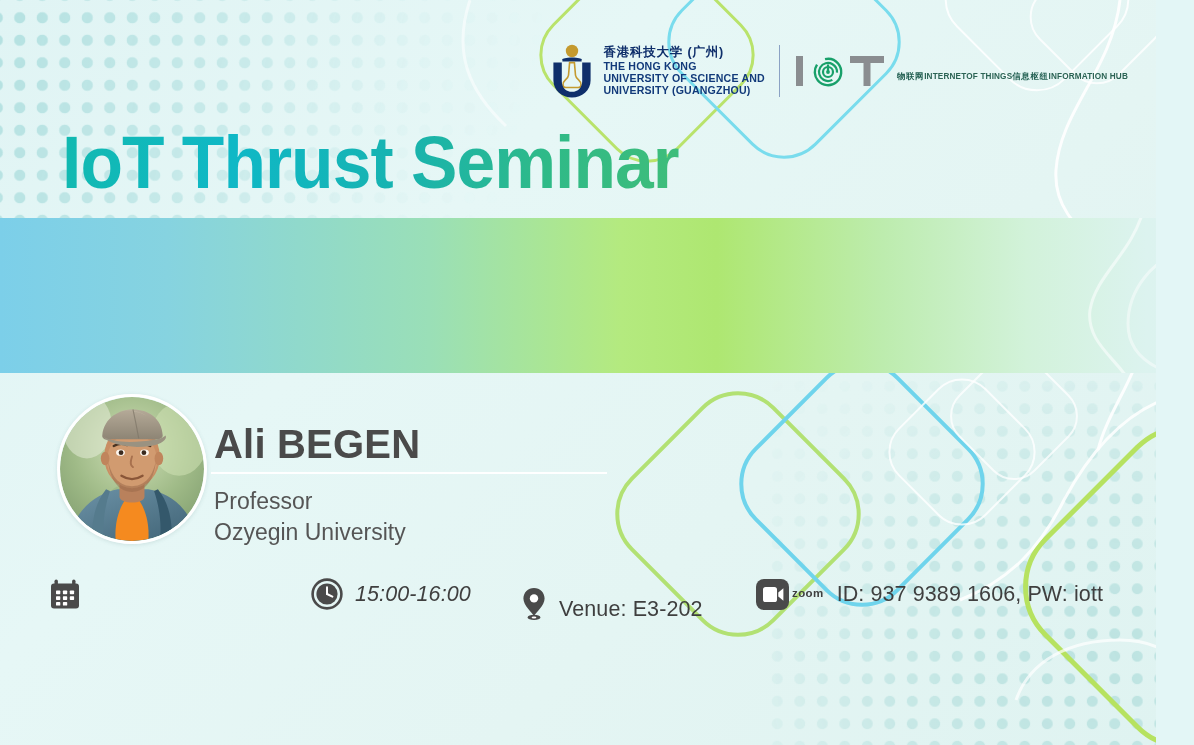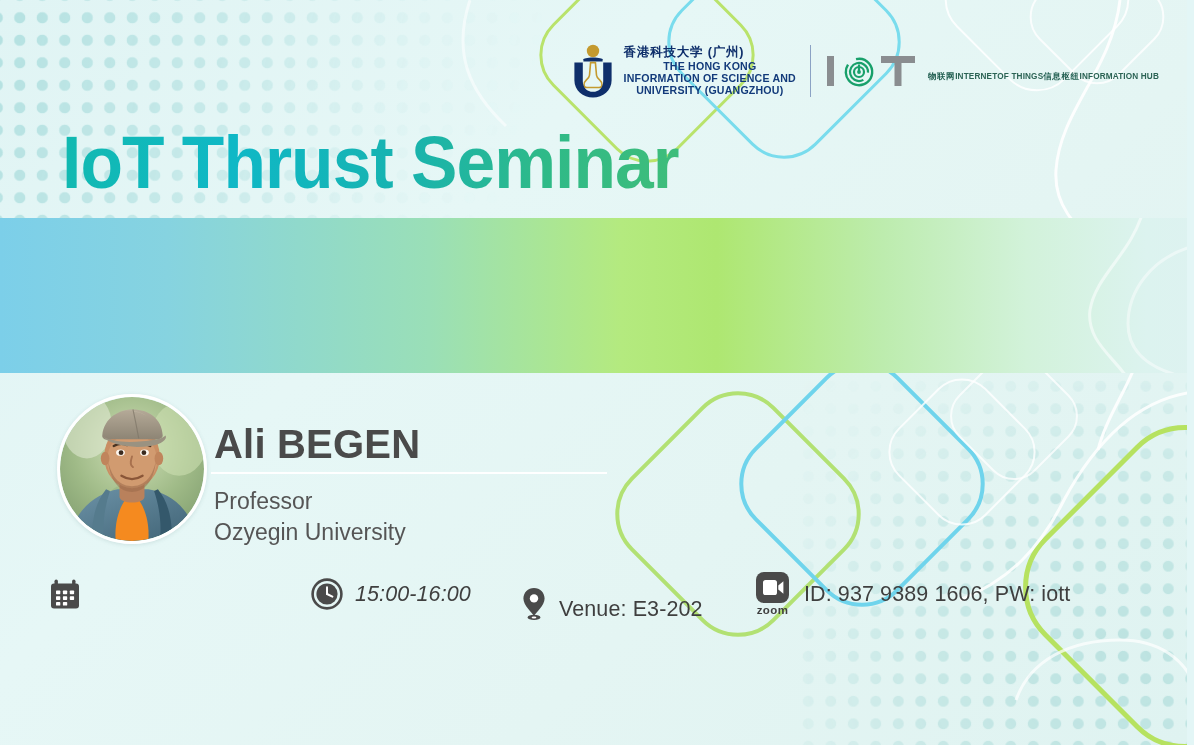--- a/index.html
+++ b/index.html
@@ -2,21 +2,21 @@
 <html><head>
 <meta charset="utf-8">
 <style>
   html,body{margin:0;padding:0;}
   body{
     width:1194px;height:745px;overflow:hidden;
     font-family:"Liberation Sans", sans-serif;
     background:#e3f6f6;
   }
   .poster{position:relative;width:1156px;height:745px;overflow:hidden;
-    background:linear-gradient(135deg,#e0f4f4 0%,#e6f7f6 35%,#e4f5f3 65%,#dff3f1 100%);padding-left:31px;}
+    background:linear-gradient(135deg,#e0f4f4 0%,#e6f7f6 35%,#e4f5f3 65%,#dff3f1 100%);}
 
   
   .bg-layer{position:absolute;inset:0;overflow:hidden;pointer-events:none;}
 
   .dots-tl{
     position:absolute;left:-14px;top:-16px;width:560px;height:250px;
     background-image:radial-gradient(circle, #a8dcdc 5.2px, rgba(168,220,220,0) 6.0px);
     background-size:22.5px 22.5px;
     -webkit-mask-image:linear-gradient(105deg, rgba(0,0,0,.95) 0%, rgba(0,0,0,.55) 42%, rgba(0,0,0,.10) 72%, rgba(0,0,0,0) 92%);
     mask-image:linear-gradient(105deg, rgba(0,0,0,.95) 0%, rgba(0,0,0,.55) 42%, rgba(0,0,0,.10) 72%, rgba(0,0,0,0) 92%);
@@ -47,21 +47,21 @@
   .sq-w4{left:960px;top:362px;width:104px;height:104px;border-width:2px;border-color:rgba(255,255,255,.75);border-radius:30px;}
 
   .wave{position:absolute;fill:none;stroke:rgba(255,255,255,.85);stroke-width:3;}
 
   
   .logos{position:absolute;right:28px;top:44px;display:flex;align-items:center;gap:14px;}
   .hkust{display:flex;align-items:center;gap:9px;}
   .hkust-mark{width:44px;height:54px;flex:none;}
   .hkust-txt{display:flex;flex-direction:column;line-height:1.16;}
   .hkust-cn{font-size:12.5px;font-weight:700;color:#0f2f6b;letter-spacing:.8px;white-space:nowrap;}
-  .hkust-en{font-size:10.6px;font-weight:600;color:#123a7a;letter-spacing:.2px;white-space:nowrap;text-align:center;}
+  .hkust-en{font-size:10.6px;font-weight:600;color:#123a7a;letter-spacing:.2px;white-space:nowrap;}
   .vbar{width:1px;height:52px;background:#8ba2c4;}
   .iot{display:flex;align-items:center;gap:7px;}
   .iot-mark{width:96px;height:40px;flex:none;}
   .iot-txt{display:flex;line-height:1.12;margin-top:12px;}
   .iot-cn{font-size:8.4px;font-weight:700;color:#1f5d4f;letter-spacing:.7px;white-space:nowrap;}
   .iot-en{font-size:8.2px;font-weight:700;color:#2b6354;letter-spacing:.15px;white-space:nowrap;}
 
   
   .main-title{
     position:absolute;left:62px;top:126px;
@@ -119,21 +119,21 @@
   
   .meta{position:absolute;left:48px;top:566px;height:56px;}
   .meta-item{position:absolute;display:flex;align-items:center;gap:11px;top:0;height:56px;}
   .m-date{left:0px;}
   .m-time{left:262px;font-style:italic;}
   .m-venue{left:472px;align-items:flex-end;}
   .m-zoom{left:706px;gap:13px;}
   .meta-text{font-size:21.5px;color:#3f3f3f;white-space:nowrap;letter-spacing:.1px;}
 
   .ico{flex:none;display:block;}
-  .zoom-wrap{display:flex;flex-direction:column;align-items:center;gap:1px;justify-content:flex-end;}
+  .zoom-wrap{display:flex;flex-direction:row;align-items:center;gap:1px;justify-content:flex-end;}
   .zoom-word{font-size:11.5px;font-weight:700;color:#3f3f3f;letter-spacing:.4px;line-height:1;}
 </style>
 </head>
 <body>
 
 <div class="poster">
 
   <div class="bg-layer">
     <div class="dots-tl"></div>
     <div class="dots-br"></div>
@@ -163,21 +163,21 @@
       <svg class="hkust-mark" viewBox="0 0 44 54">
         <circle cx="22" cy="7" r="6.2" fill="#c49a2f"></circle>
         <path d="M22 13.6 c-6 0-9.6 1.6-9.6 1.6 l0 2.2 19.2 0 0-2.2 S28 13.6 22 13.6 z" fill="#0f2f6b"></path>
         <path d="M19.6 18.6 h4.8 l1.1 12.6 c0.18 2 1.5 3.2 2.9 4.5 1.7 1.6 2.6 3.1 2.6 5.2 0 1.6-1.1 2.6-2.8 2.6 h-12.4 c-1.7 0-2.8-1-2.8-2.6 0-2.1 0.9-3.6 2.6-5.2 1.4-1.3 2.72-2.5 2.9-4.5 z" fill="none" stroke="#c49a2f" stroke-width="1.6"></path>
         <path d="M3.4 18.6 h8.4 v18.6 c0 6.4 4.3 10.6 10.2 10.6 v5.6 C12 53.4 3.4 46.2 3.4 36.4 z" fill="#0f2f6b"></path>
         <path d="M40.6 18.6 h-8.4 v18.6 c0 6.4-4.3 10.6-10.2 10.6 v5.6 c10 0 18.6-7.2 18.6-17 z" fill="#0f2f6b"></path>
       </svg>
       <div class="hkust-txt">
         <span class="hkust-cn">香港科技大学 (广州)</span>
         <span class="hkust-en">THE HONG KONG</span>
-        <span class="hkust-en">INFORMATION OF SCIENCE AND</span>
+        <span class="hkust-en">UNIVERSITY OF SCIENCE AND</span>
         <span class="hkust-en">UNIVERSITY (GUANGZHOU)</span>
       </div>
     </div>
 
     <div class="vbar"></div>
 
     <div class="iot">
       <svg class="iot-mark" viewBox="0 0 96 40">
         <rect x="2" y="5" width="7" height="30" fill="#8a8d90"></rect>
         <g fill="none" stroke="#18a06a">

